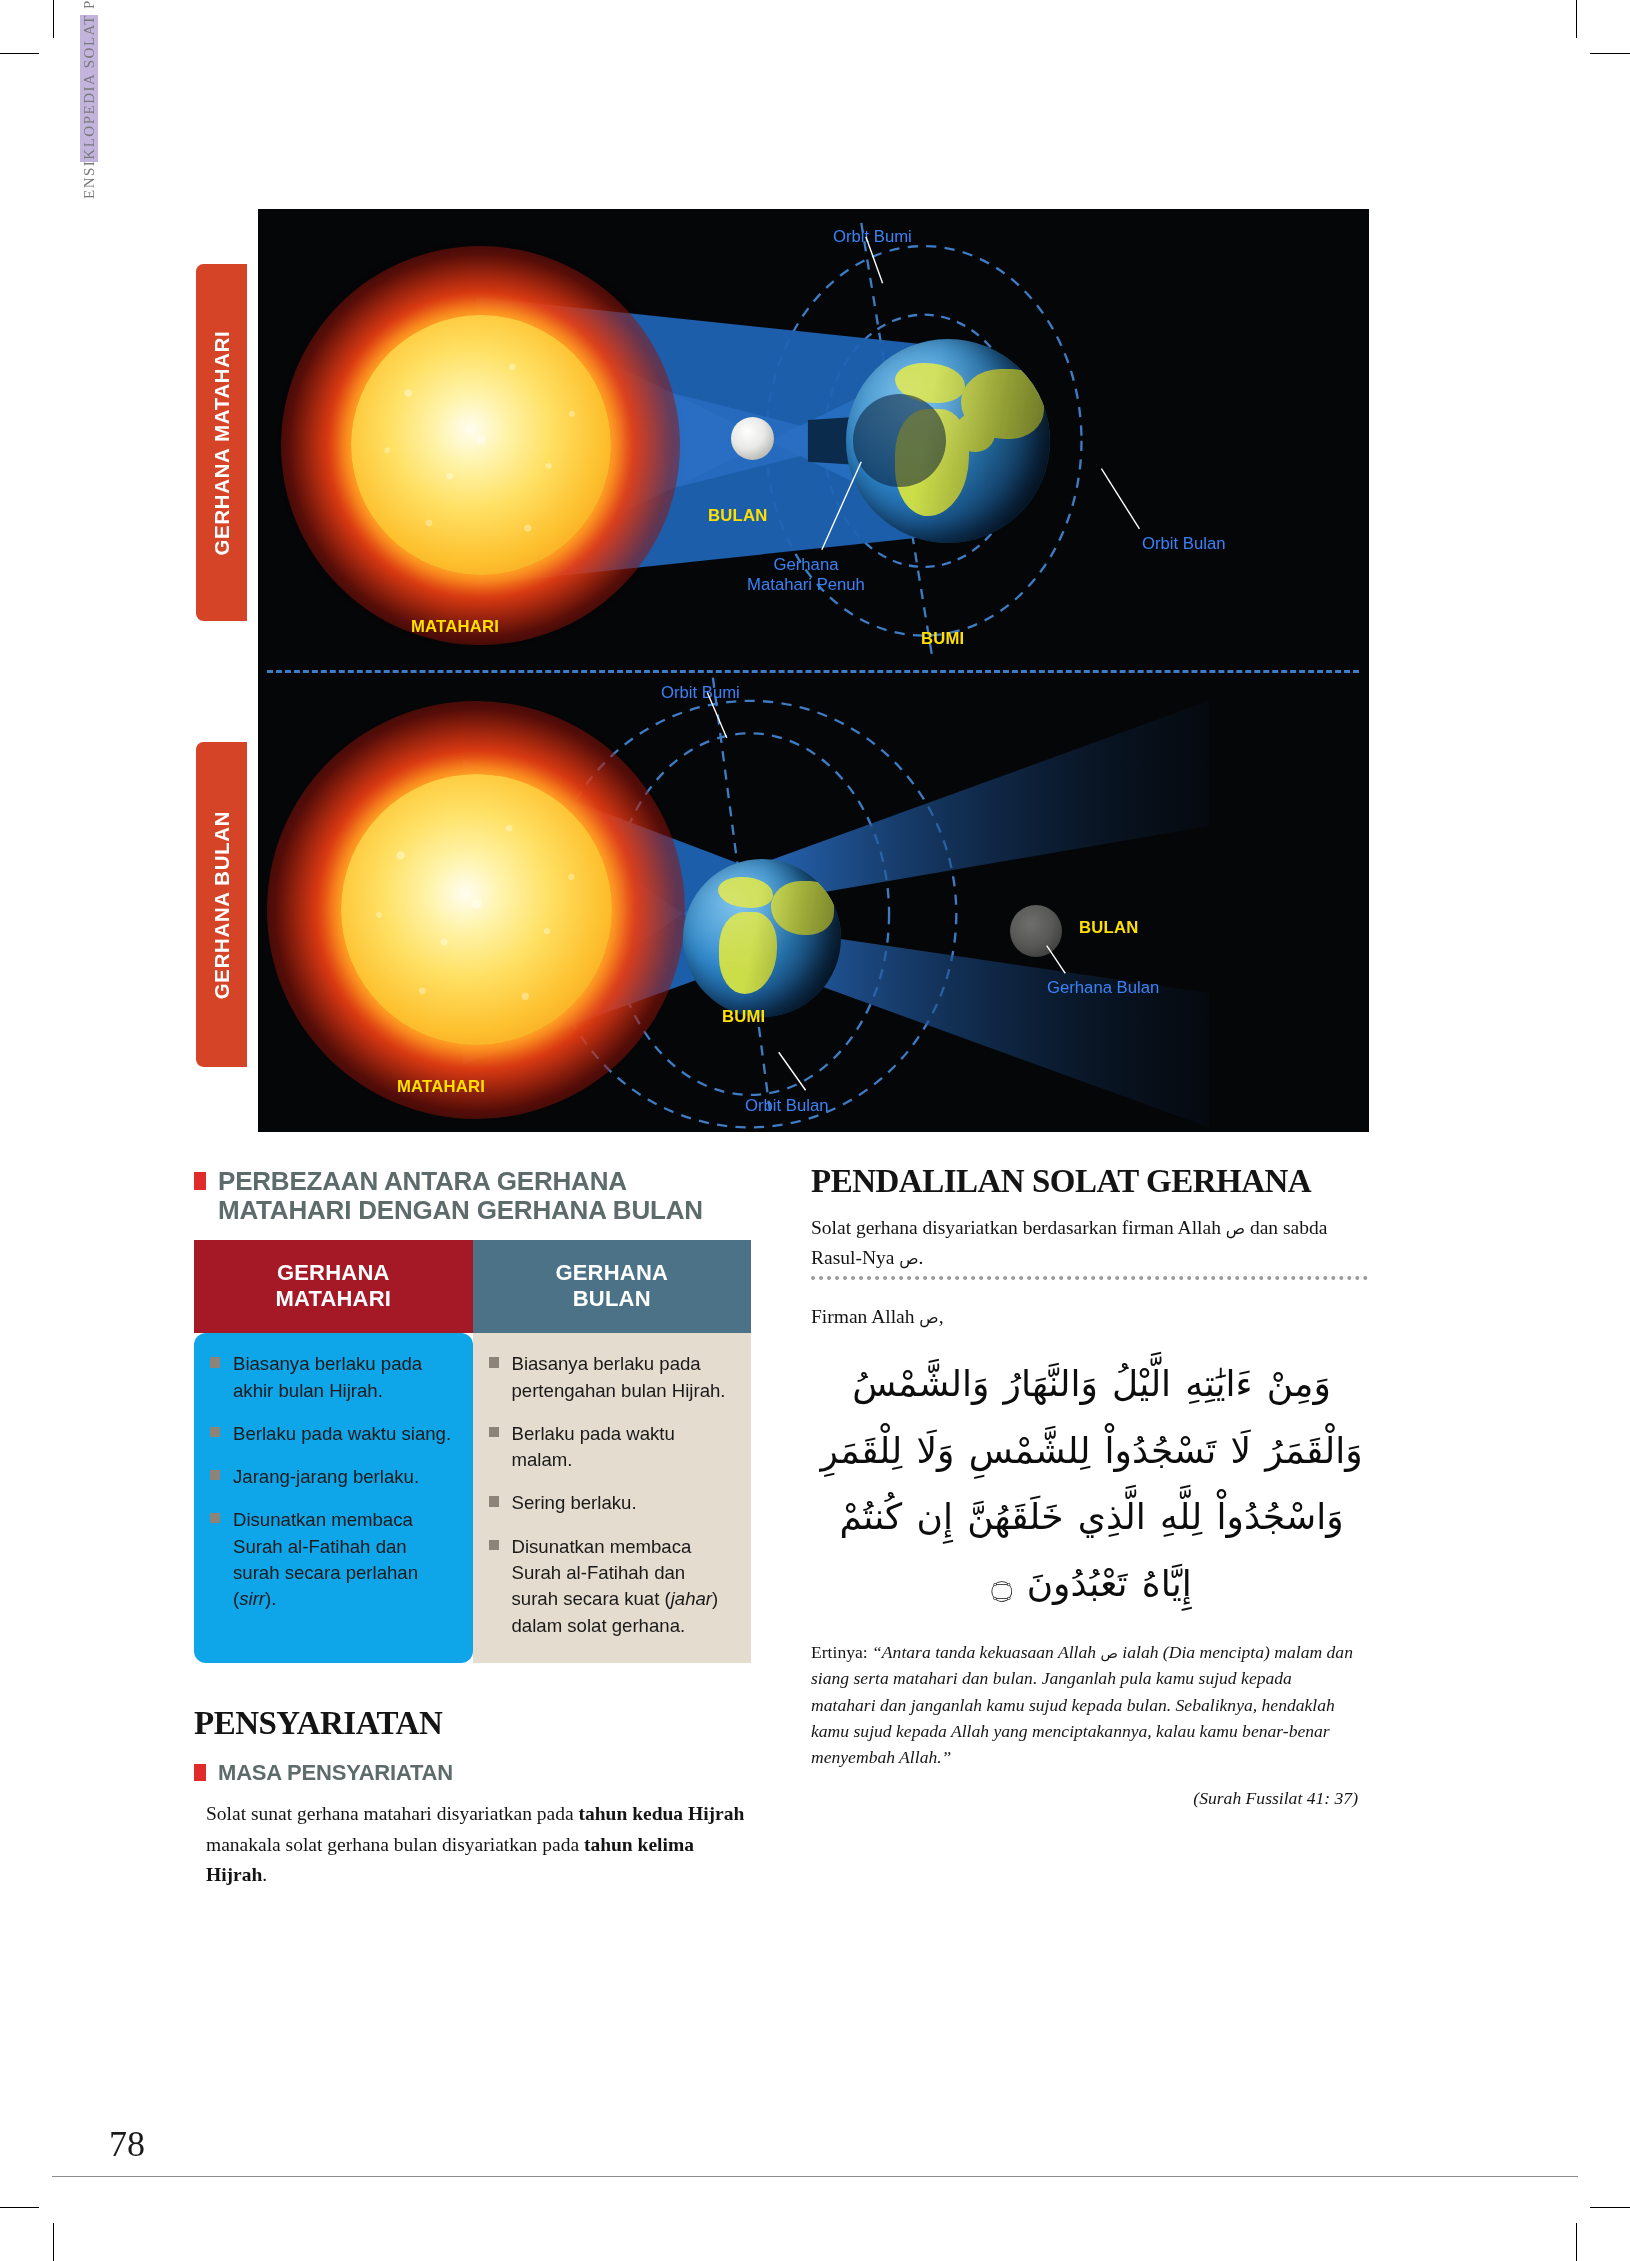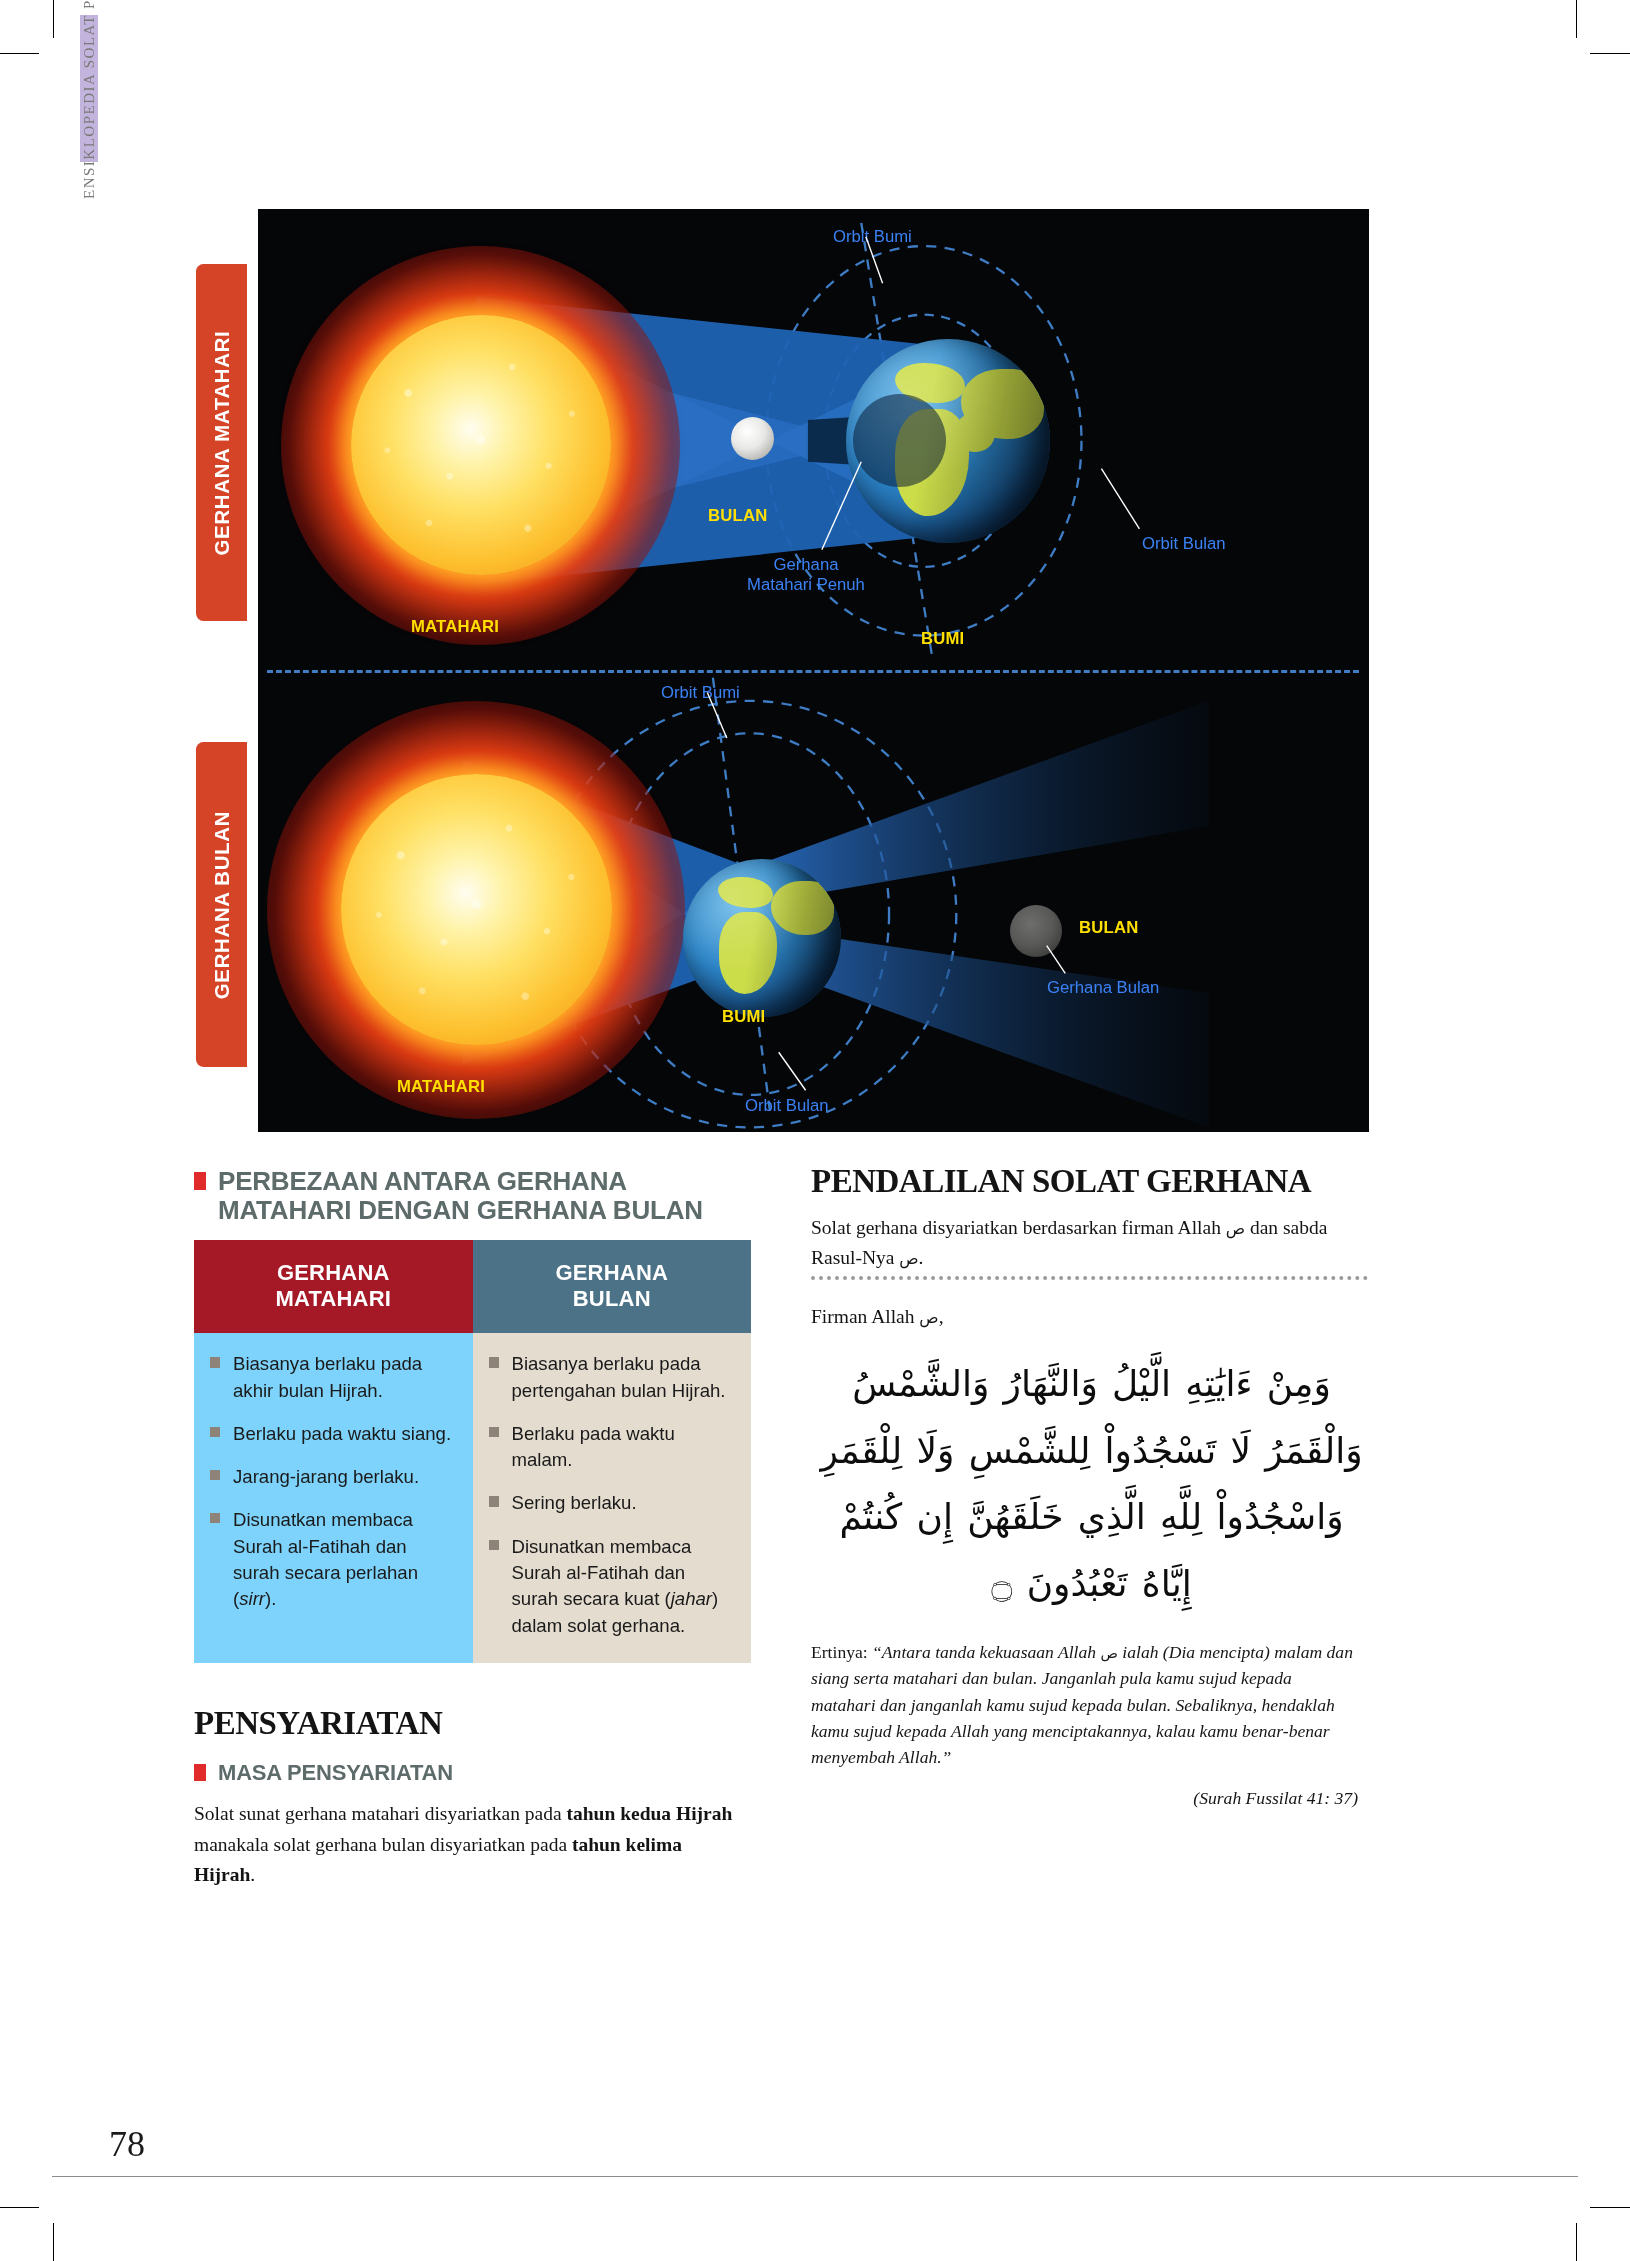--- a/index.html
+++ b/index.html
@@ -82,21 +82,21 @@
   .sec-head .txt{font-weight:bold;font-size:26px;line-height:1.1;color:#5e6b6b;
       letter-spacing:-0.2px;font-family:"Liberation Sans",sans-serif;}
 
   
   table.cmp{border-collapse:collapse;width:557px;table-layout:fixed;}
   table.cmp th{color:#fff;font-size:22px;font-weight:bold;line-height:1.18;padding:19.5px 4.6px 21.3px;
       font-family:"Liberation Sans",sans-serif;letter-spacing:0.2px;}
   th.h-sun{background:#a51826;}
   th.h-moon{background:#4c7287;}
   table.cmp td{vertical-align:top;padding:18.6px 20.4px 24px 16px;}
-  td.c-sun{background:#7dd3fc;}
+  td.c-sun{background:#0ea5e9;border-radius:12px;}
   td.c-moon{background:#e4dccf;}
   ul.bl{list-style:none;margin:0;padding:0;}
   ul.bl li{position:relative;padding-left:23px;margin-bottom:16.7px;
       font-size:18.6px;line-height:1.42;color:#1a1a1a;font-family:"Liberation Sans",sans-serif;}
   ul.bl li:last-child{margin-bottom:0;}
   ul.bl li::before{content:"";position:absolute;left:0;top:6px;width:10.2px;height:10.2px;background:#8d8378;}
   .it{font-style:italic;}
 
   
   .serif-title{font-family:"Liberation Serif",serif;font-weight:bold;font-size:33px;
@@ -297,21 +297,21 @@
     </tbody>
   </table>
 
   <h2 class="serif-title" style="margin-top:43px;">PENSYARIATAN</h2>
 
   <div class="sec-head" style="margin-top:20.4px;margin-bottom:14px;">
     <div class="bar" style="height:16.7px;margin-top:2.8px;"></div>
     <div class="txt" style="font-size:22px;">MASA PENSYARIATAN</div>
   </div>
 
-  <p class="body-serif" style="margin:0;width:552px;"><span>Solat sunat gerhana matahari disyariatkan pada </span><b>tahun kedua Hijrah</b><span> manakala solat gerhana bulan disyariatkan pada </span><b>tahun kelima Hijrah</b><span>.</span></p>
+  <p class="body-serif" style="margin:12px;width:552px;"><span>Solat sunat gerhana matahari disyariatkan pada </span><b>tahun kedua Hijrah</b><span> manakala solat gerhana bulan disyariatkan pada </span><b>tahun kelima Hijrah</b><span>.</span></p>
 </div>
 
 <div class="col-right">
 
   <h2 class="serif-title">PENDALILAN SOLAT GERHANA</h2>
 
   <p class="body-serif" style="margin:0;width:559px;"><span>Solat gerhana disyariatkan berdasarkan firman Allah </span><span class="allah-sym">ص</span><span> dan sabda Rasul-Nya </span><span class="allah-sym">ص</span><span>.</span></p>
 
   <div class="dotrule"></div>
 

